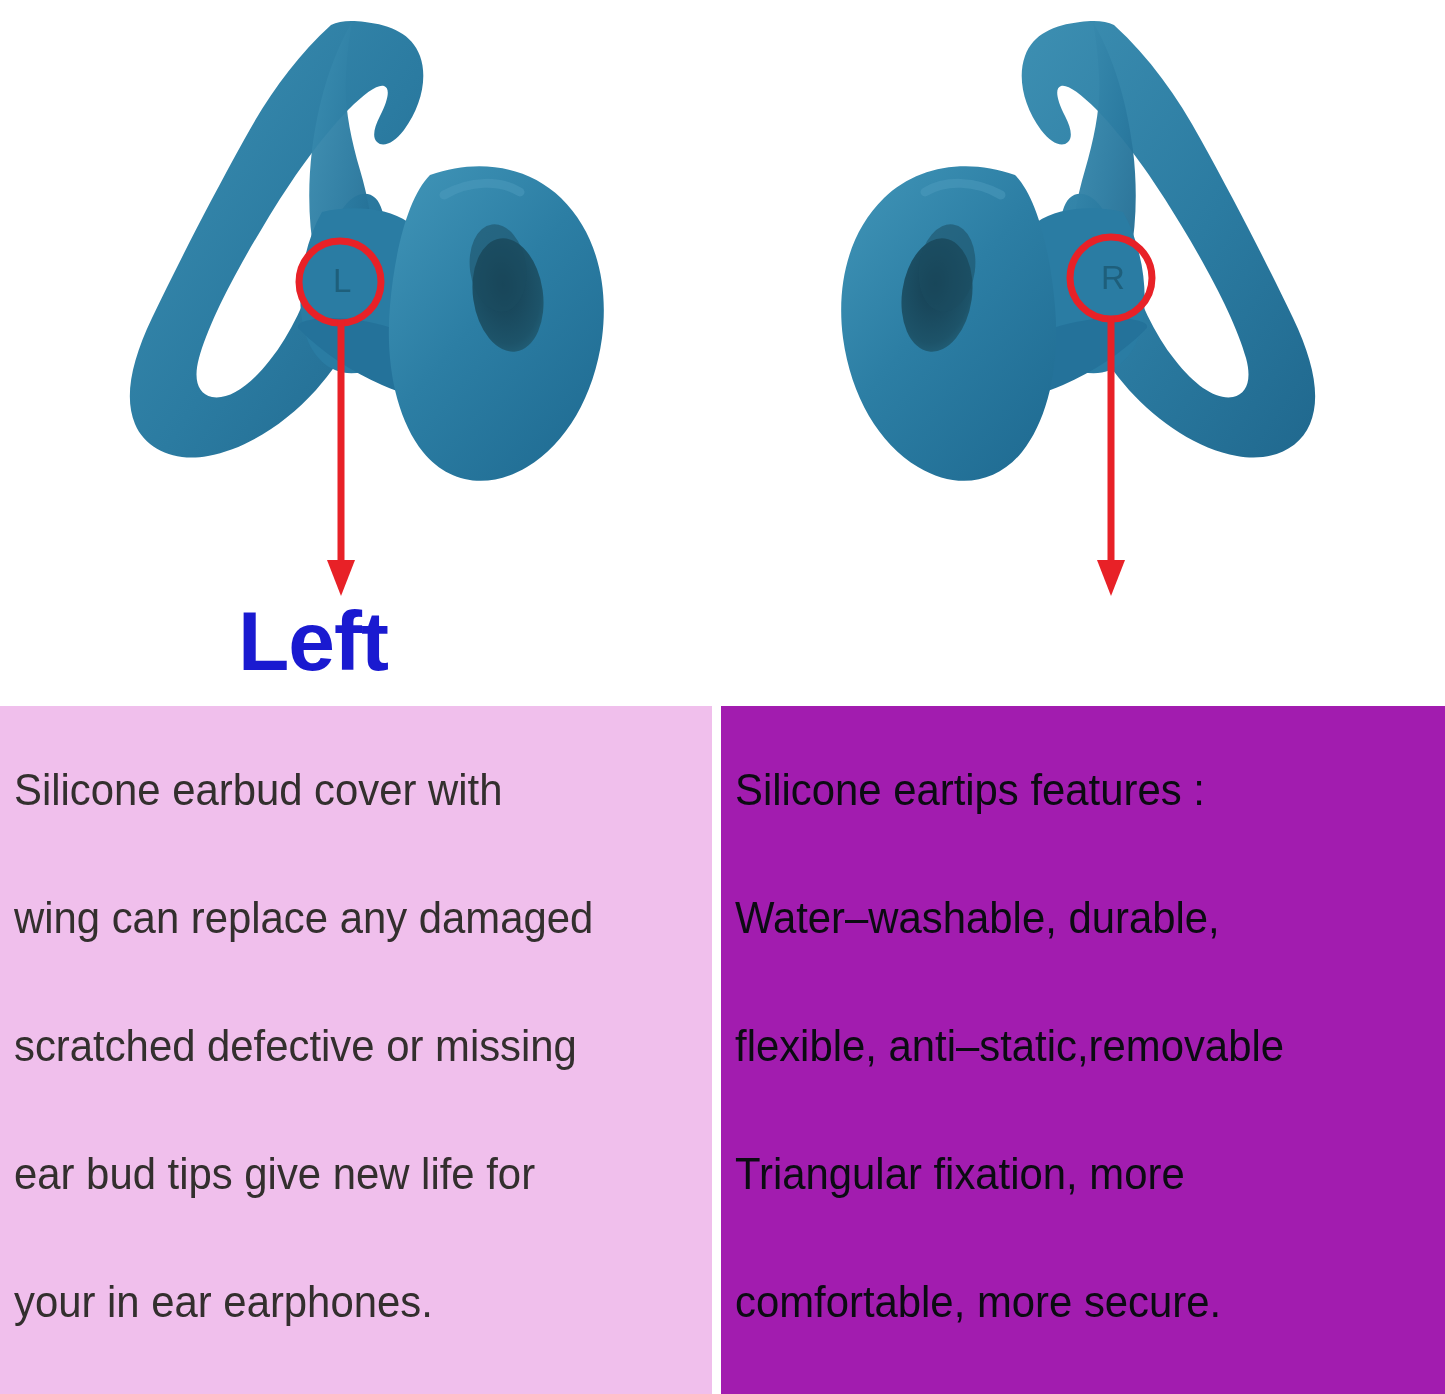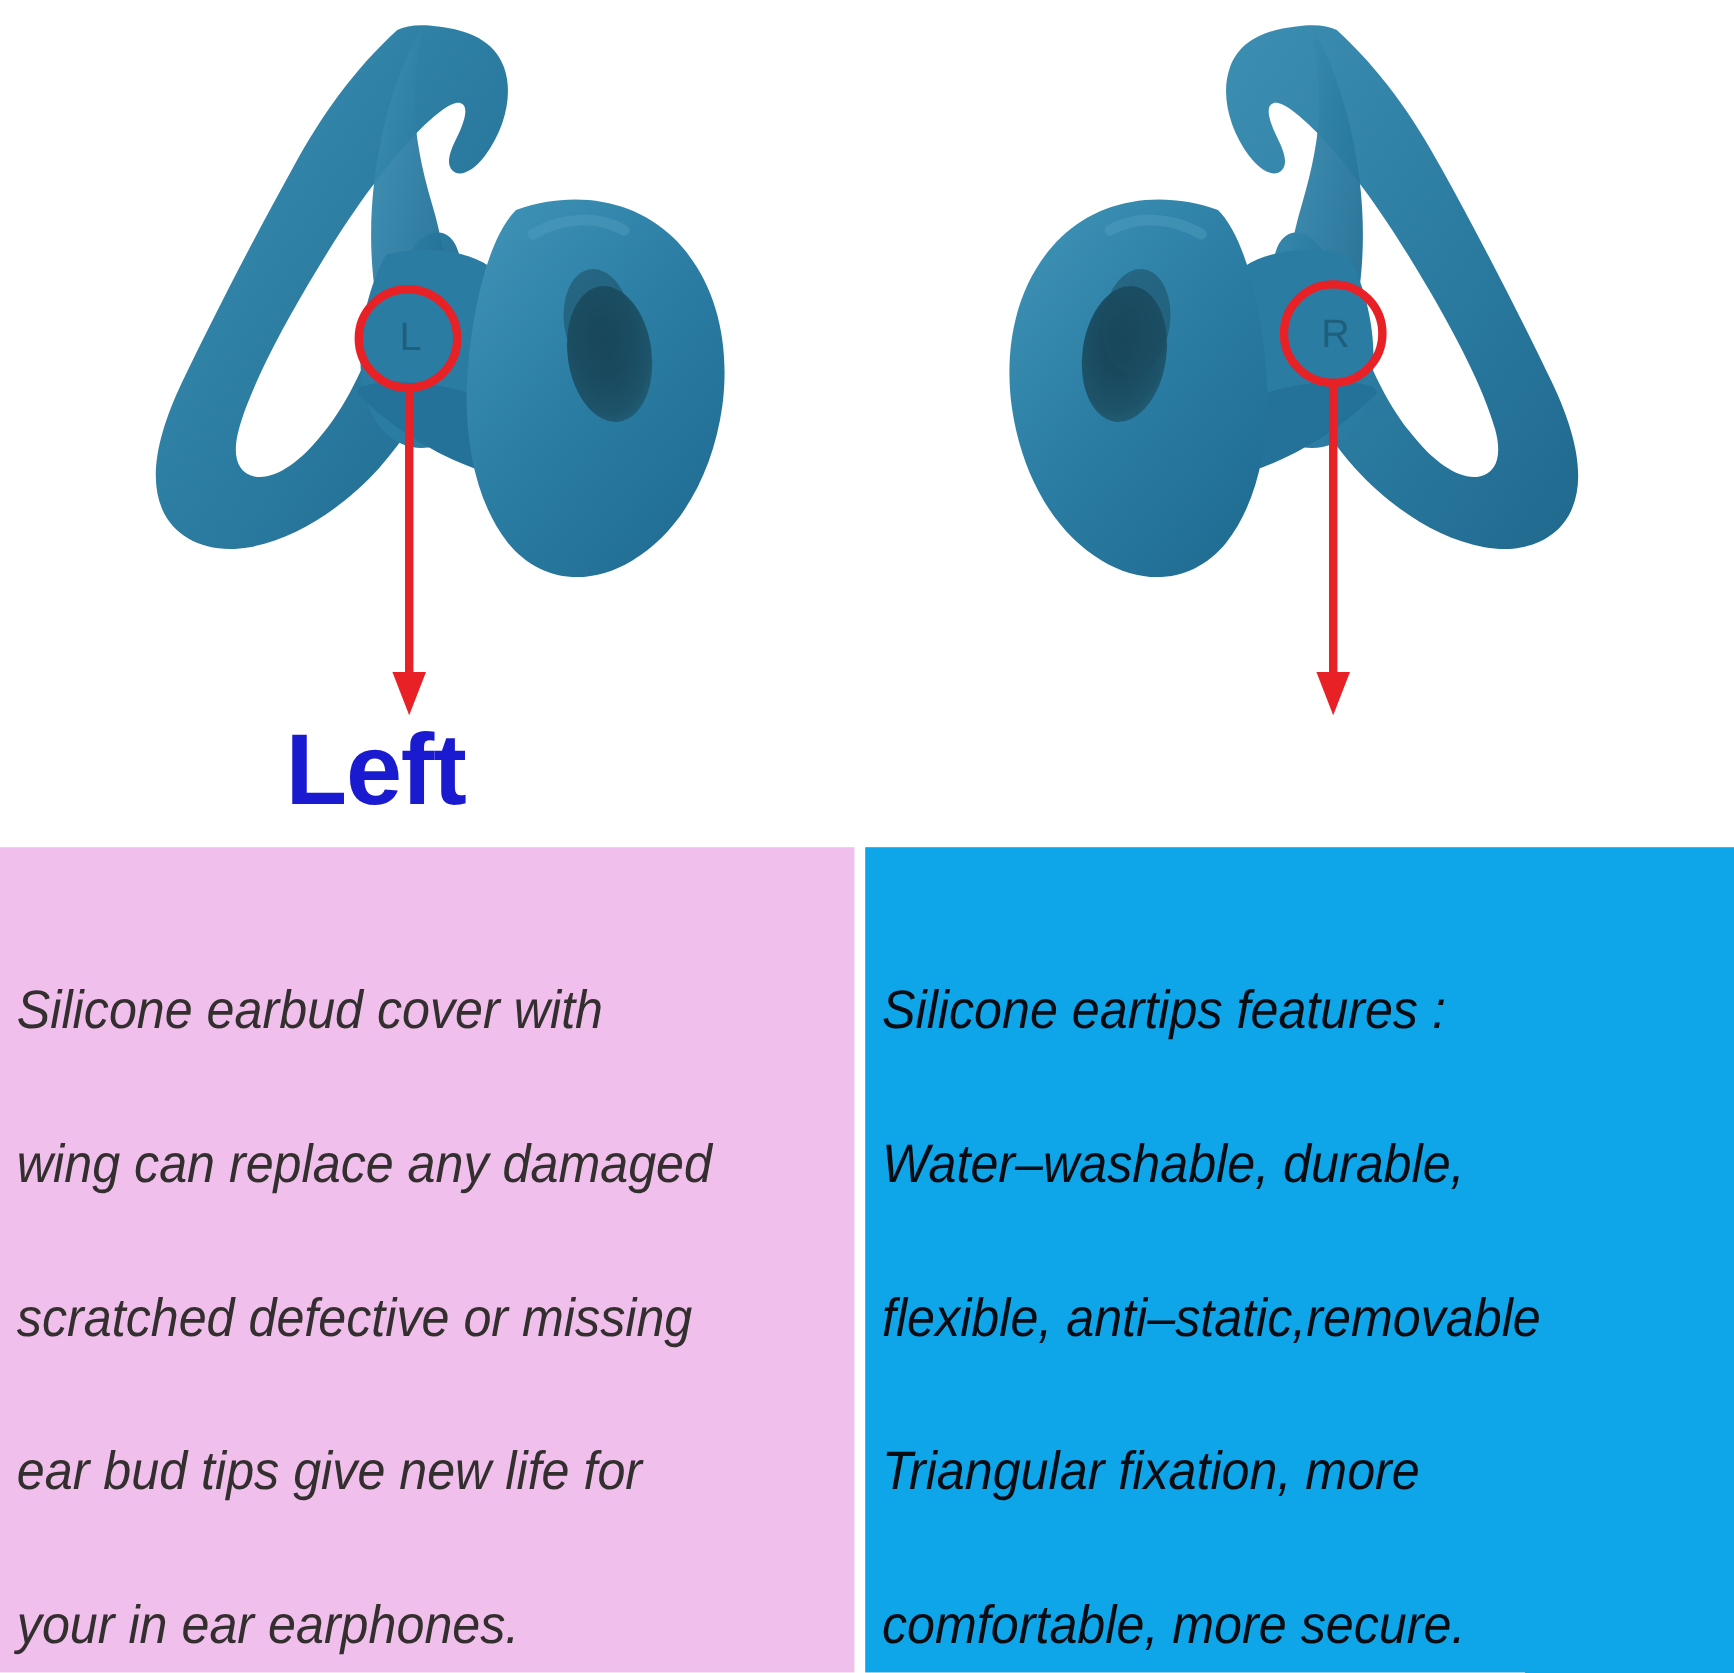--- a/index.html
+++ b/index.html
@@ -68,34 +68,33 @@
     left: 0;
     top: 706px;
     width: 1445px;
     height: 688px;
     display: flex;
   }
   .copy-panel {
     position: relative;
     height: 688px;
     box-sizing: border-box;
-    padding: 72px 14px 0 14px;
-    font-style: italic;
+    padding: 20px 14px 0 14px;
   }
   .copy-panel.pink {
     width: 712px;
     background: #f0bfec;
   }
   .copy-gap {
     width: 9px;
     background: #ffffff;
   }
   .copy-panel.blue {
     width: 724px;
-    background: #0ea5e9;
+    background: #a21caf;
   }
   .copy-line {
     font-family: "Liberation Sans Narrow", "Liberation Sans", sans-serif;
     font-size: 45px;
     line-height: 128px;
     font-weight: normal;
     white-space: nowrap;
     transform: scaleX(0.93);
     transform-origin: left center;
   }

